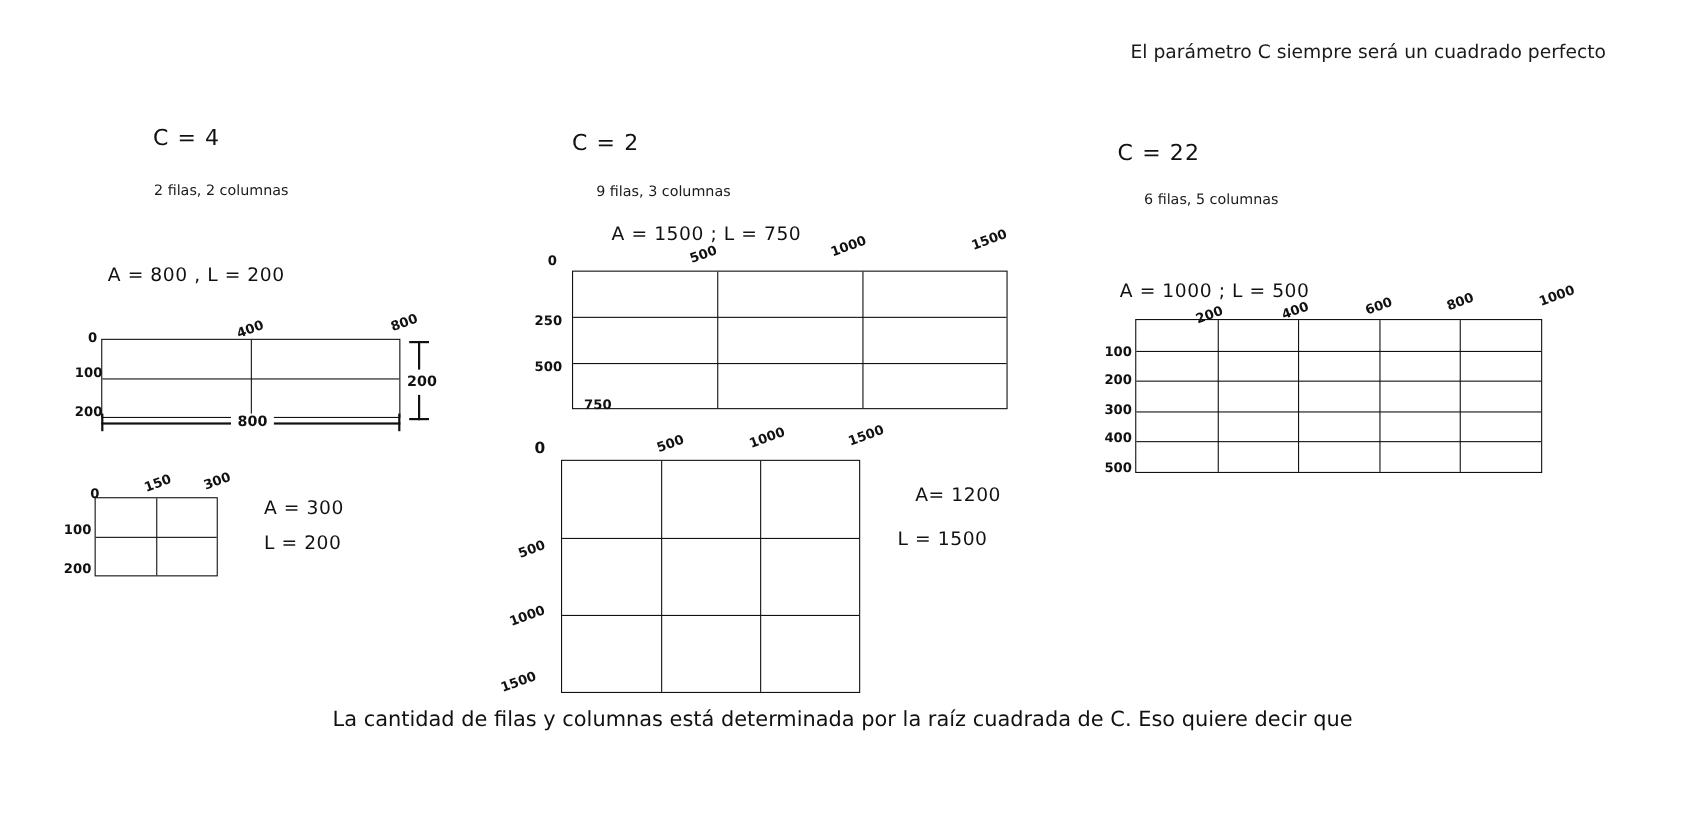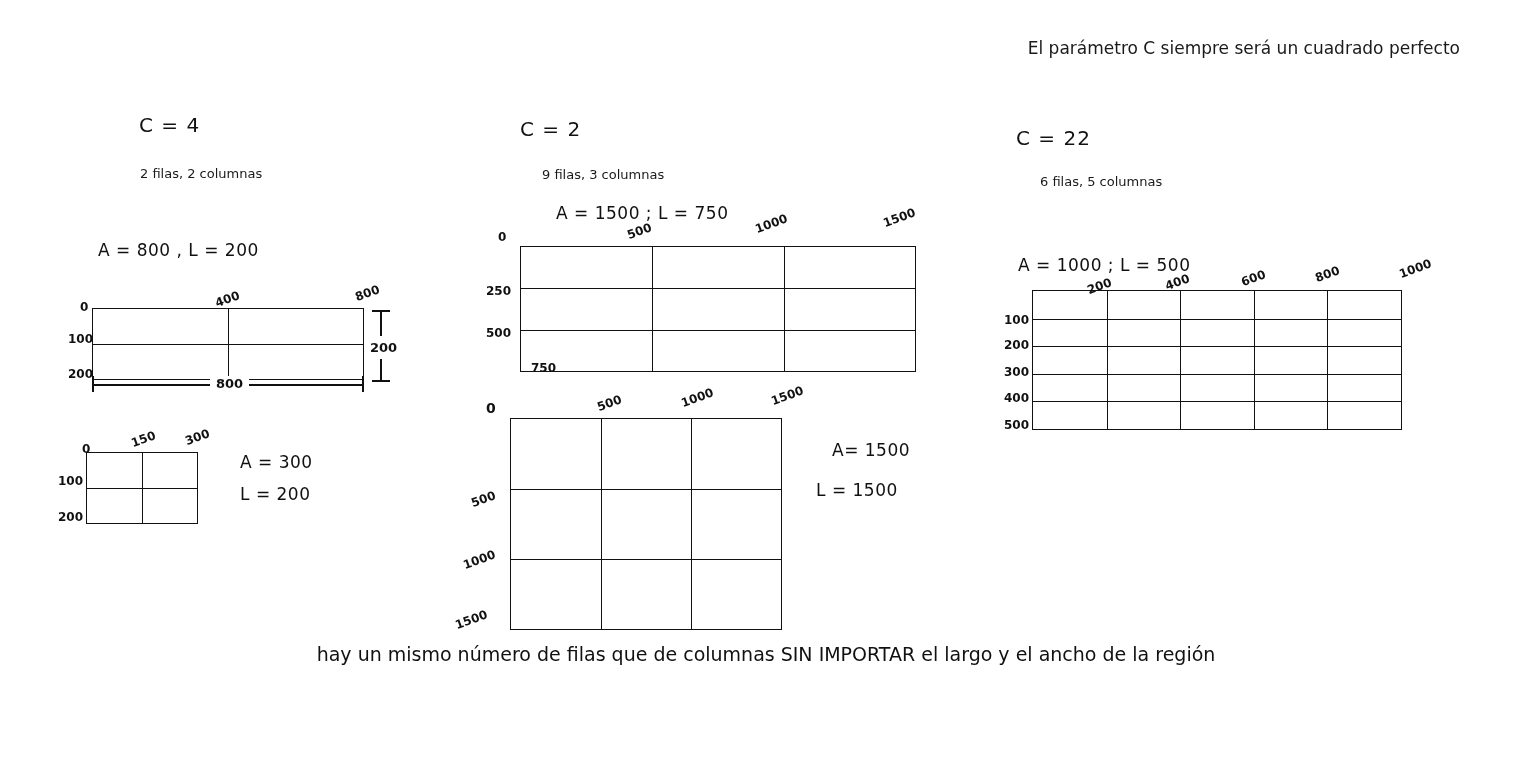--- a/index.html
+++ b/index.html
@@ -168,21 +168,21 @@
   <div class="abs tick rot" style="top:166px; left:6px;">1000</div>
   <div class="abs tick rot" style="top:226px; left:-2px;">1500</div>
 
   <div class="grid" style="top:26px; left:50px; width:272px; height:212px;">
     <div class="gline-v thin" style="left:33.333%;"></div>
     <div class="gline-v thin" style="left:66.666%;"></div>
     <div class="gline-h thin" style="top:33.333%;"></div>
     <div class="gline-h thin" style="top:66.666%;"></div>
   </div>
 
-  <div class="abs eq-label" style="top:48px; left:372px;">A= 1500</div>
+  <div class="abs eq-label" style="top:48px; left:372px;">A= 1200</div>
   <div class="abs eq-label" style="top:88px; left:356px;">L = 1500</div>
 </div>
 
 <div class="abs section-label" style="top:126px; left:1016px;">C = 22</div>
 <div class="abs sub-label" style="top:174px; left:1040px;">6 filas, 5 columnas</div>
 
 <div class="abs eq-label" style="top:255px; left:1018px;">A = 1000  ;   L = 500</div>
 
 <div class="abs" style="top:255px; left:1000px; width:460px; height:200px;">
   <div class="abs tick rot" style="top:28px; left:90px;">200</div>
@@ -203,14 +203,14 @@
     <div class="gline-v" style="left:60%;"></div>
     <div class="gline-v" style="left:80%;"></div>
     <div class="gline-h thin" style="top:20%;"></div>
     <div class="gline-h thin" style="top:40%;"></div>
     <div class="gline-h thin" style="top:60%;"></div>
     <div class="gline-h thin" style="top:80%;"></div>
   </div>
 </div>
 
 <div class="abs footer">
-  <span class="line">hay un mismo número de filas que de columnas SIN IMPORTAR el largo y el ancho de la región</span>
+  <span class="line">La cantidad de filas y columnas está determinada por la raíz cuadrada de C. Eso quiere decir que</span>
 </div>
 
 </body></html>

